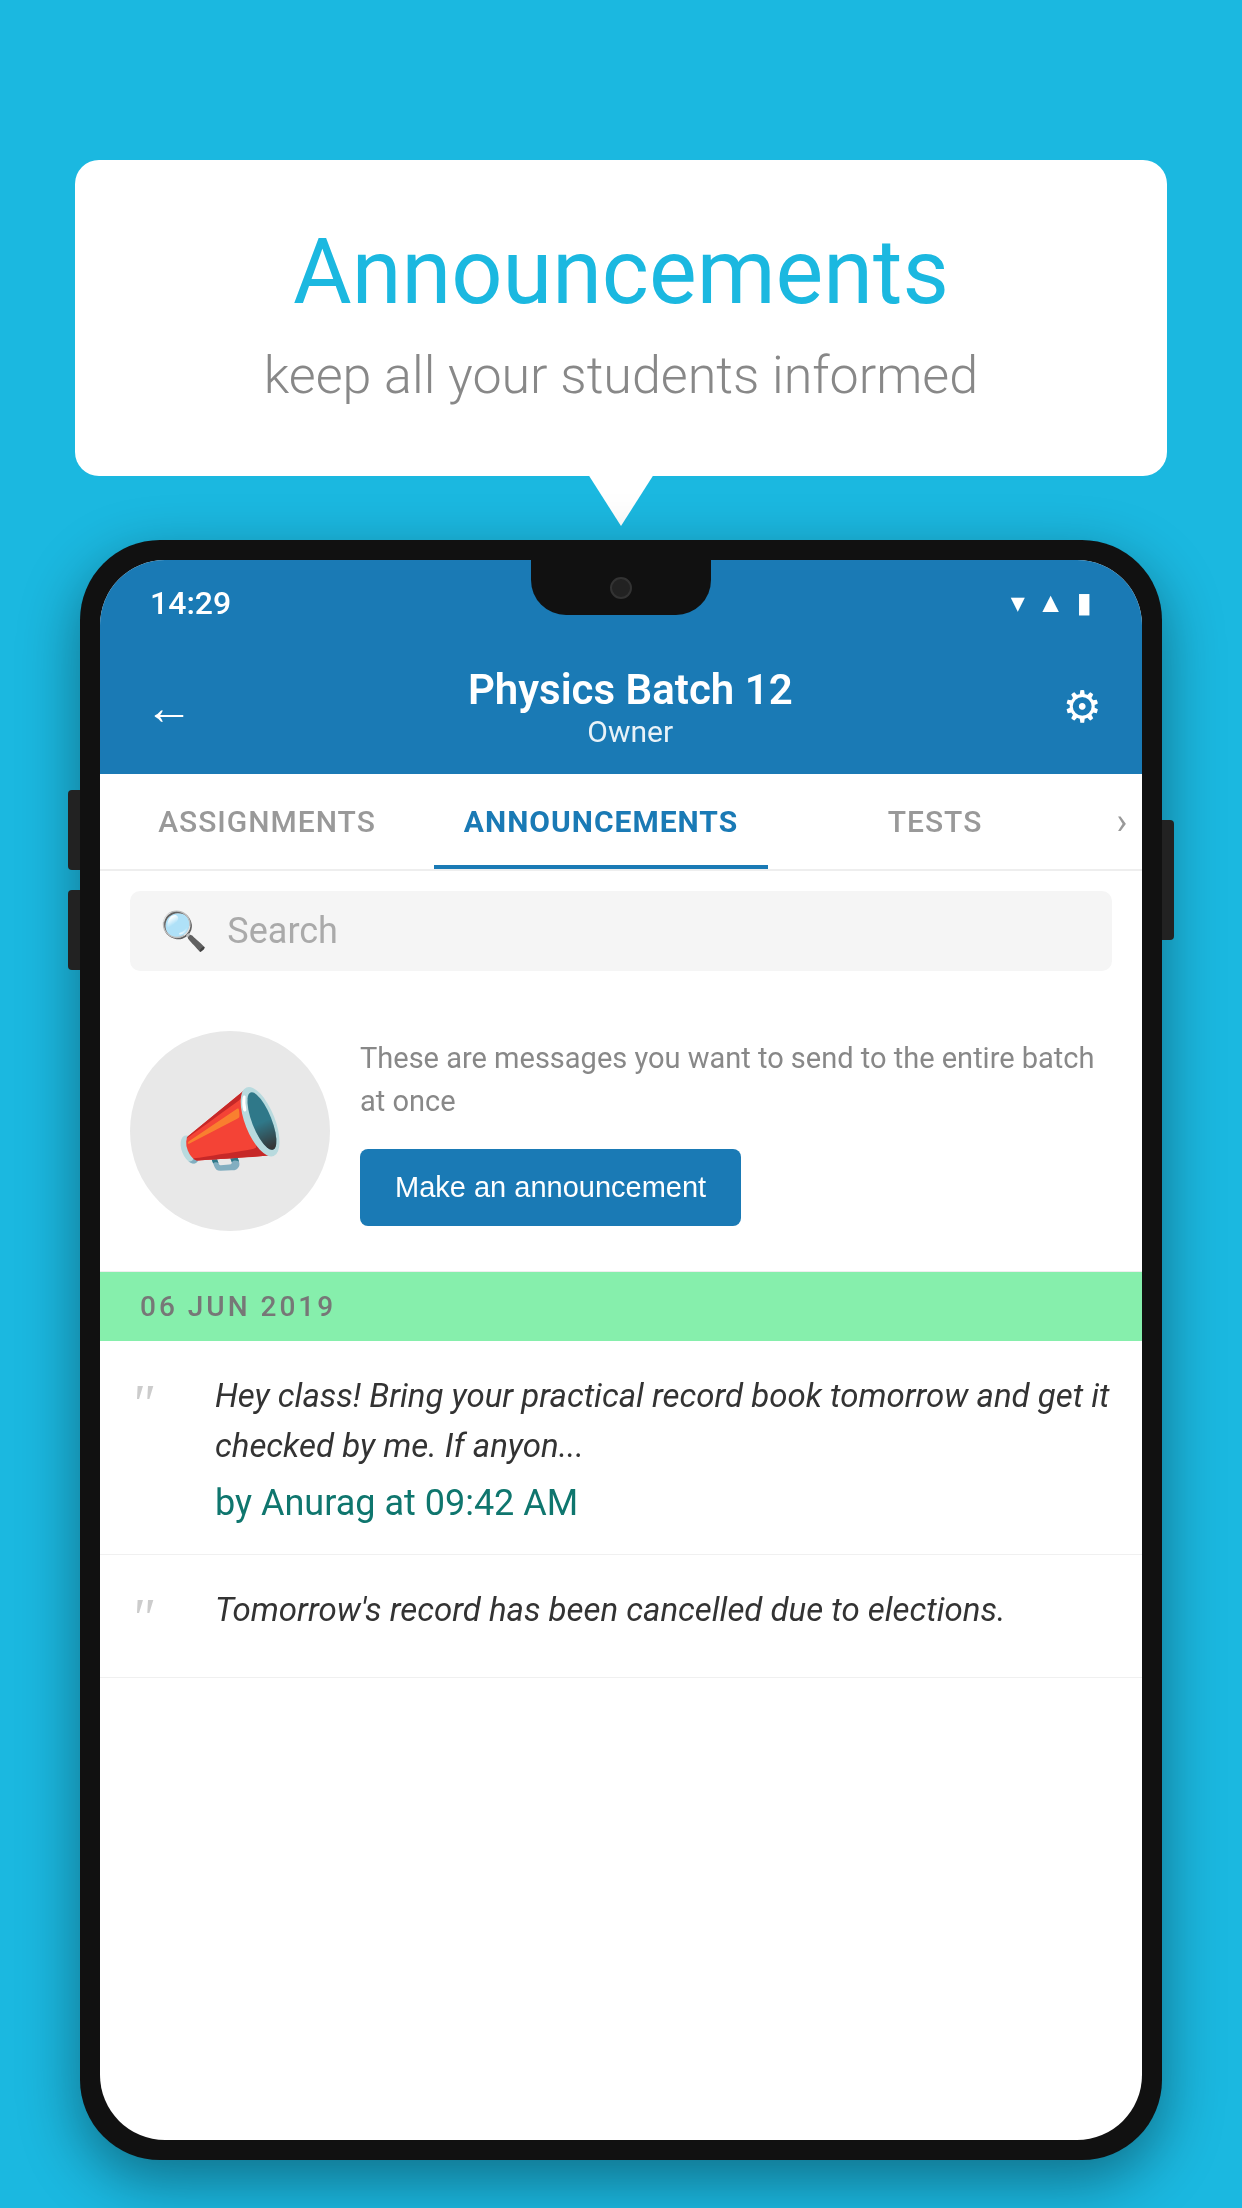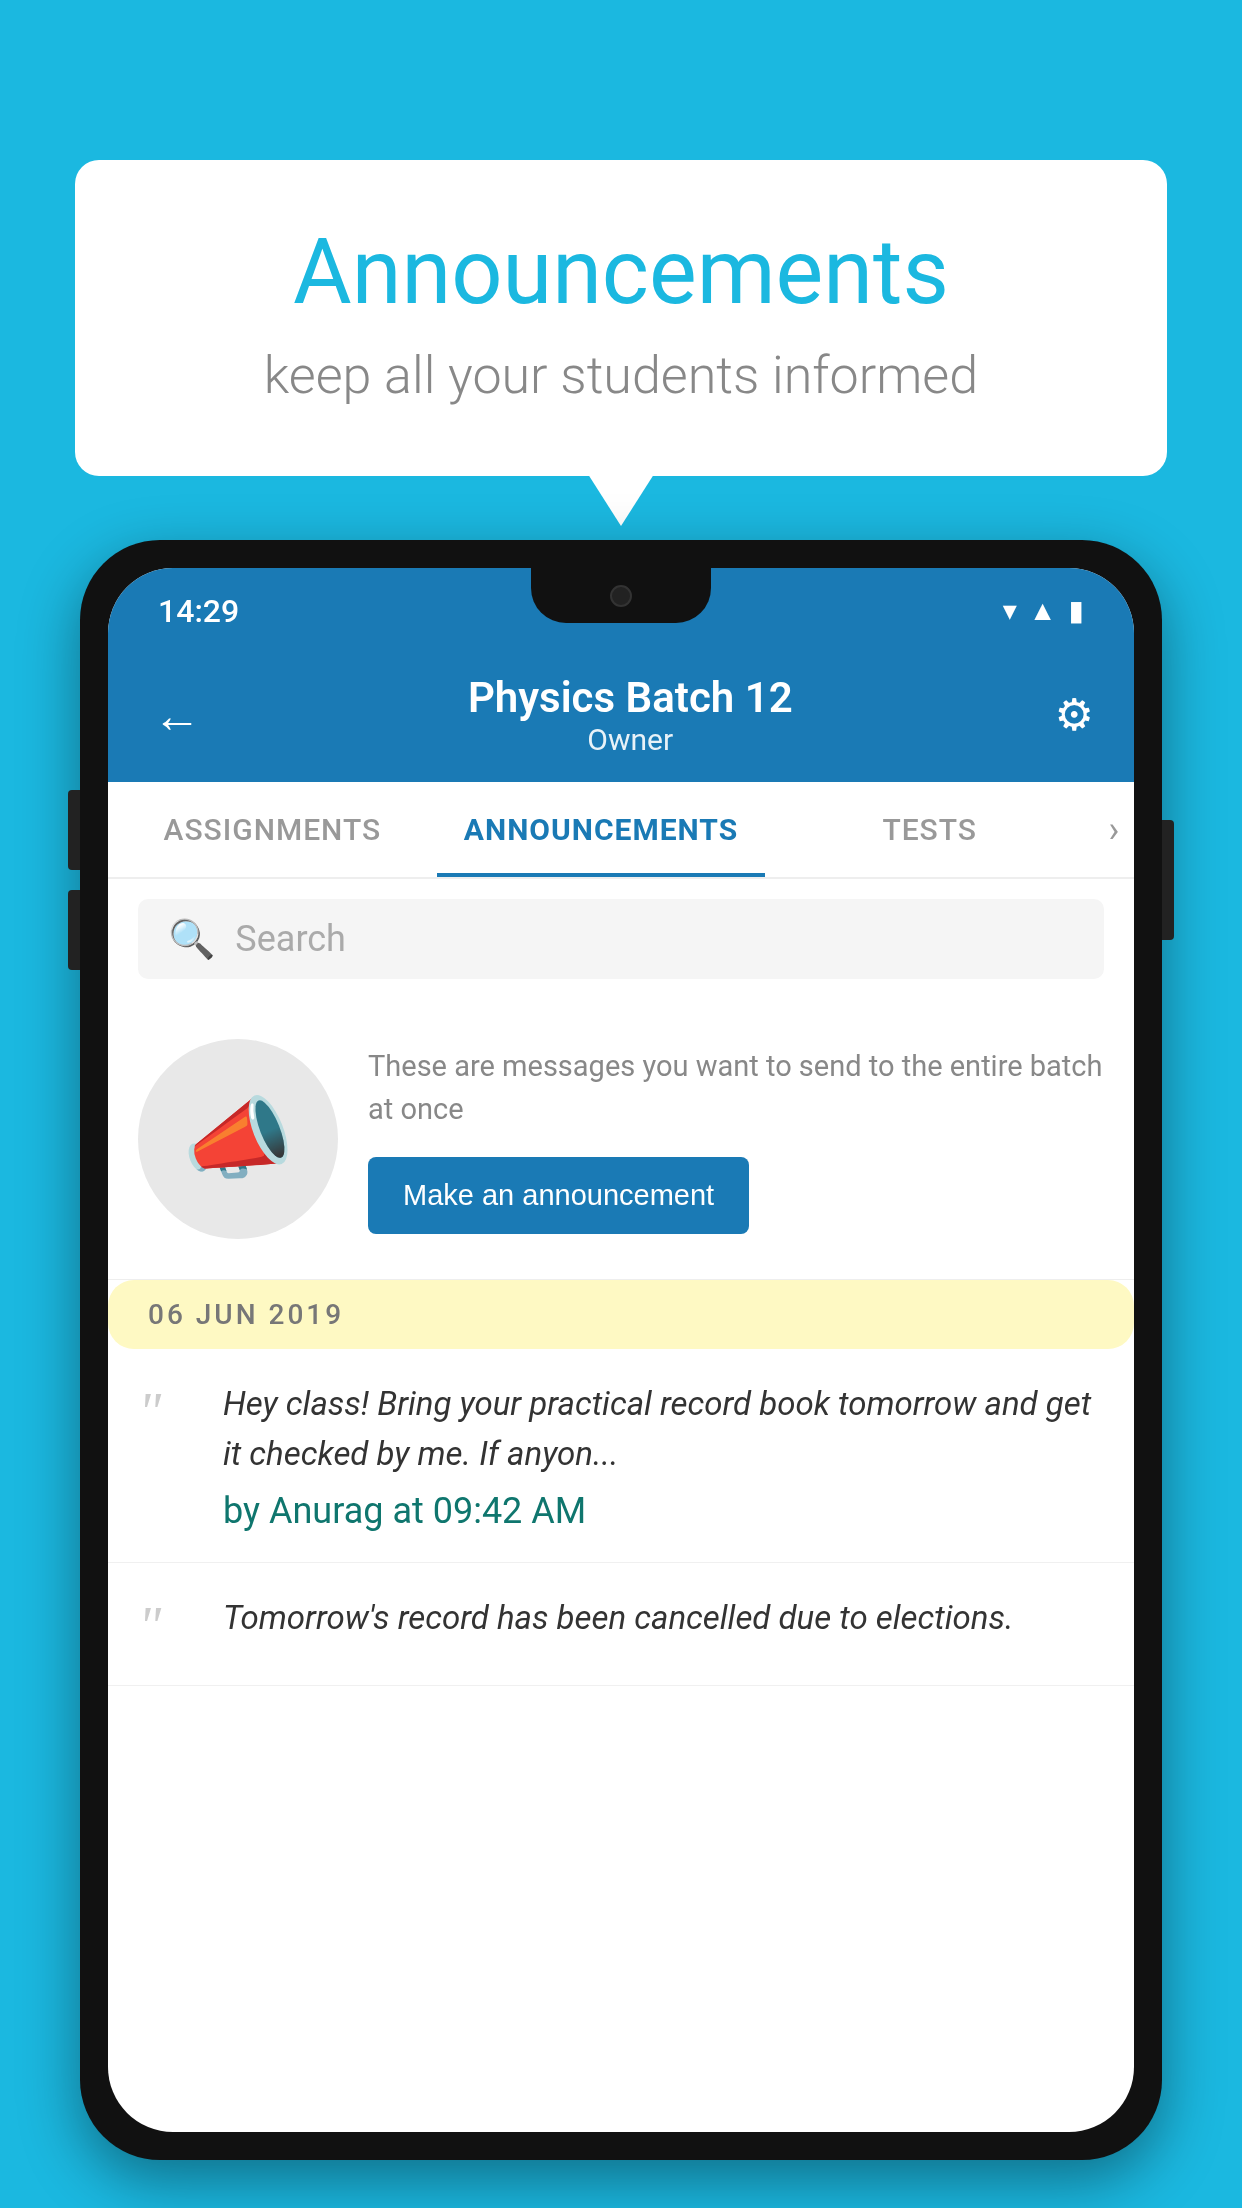--- a/index.html
+++ b/index.html
@@ -62,21 +62,21 @@
       top: 540px;
       left: 80px;
       right: 80px;
       bottom: 0;
     }
 
     .phone {
       width: 100%;
       background: #111;
       border-radius: 80px;
-      padding: 28px;
+      padding: 20px;
       position: relative;
       box-shadow: 0 20px 60px rgba(0,0,0,0.4);
       height: 1620px;
     }
 
     .phone-inner {
       background: white;
       border-radius: 65px;
       overflow: hidden;
       height: 100%;
@@ -282,27 +282,26 @@
       border: none;
       border-radius: 8px;
       padding: 22px 35px;
       font-size: 29px;
       cursor: pointer;
       font-weight: 500;
     }
 
     
     .date-separator {
-      background: #fef9c3;
+      background: #86efac;
       padding: 18px 40px;
       font-size: 28px;
       color: #777;
       font-weight: 500;
       letter-spacing: 3px;
-      border-radius: 26px;
     }
 
     
     .announcement-item {
       background: white;
       padding: 30px 30px 30px 30px;
       display: flex;
       align-items: flex-start;
       gap: 25px;
       border-bottom: 1px solid #f0f0f0;

